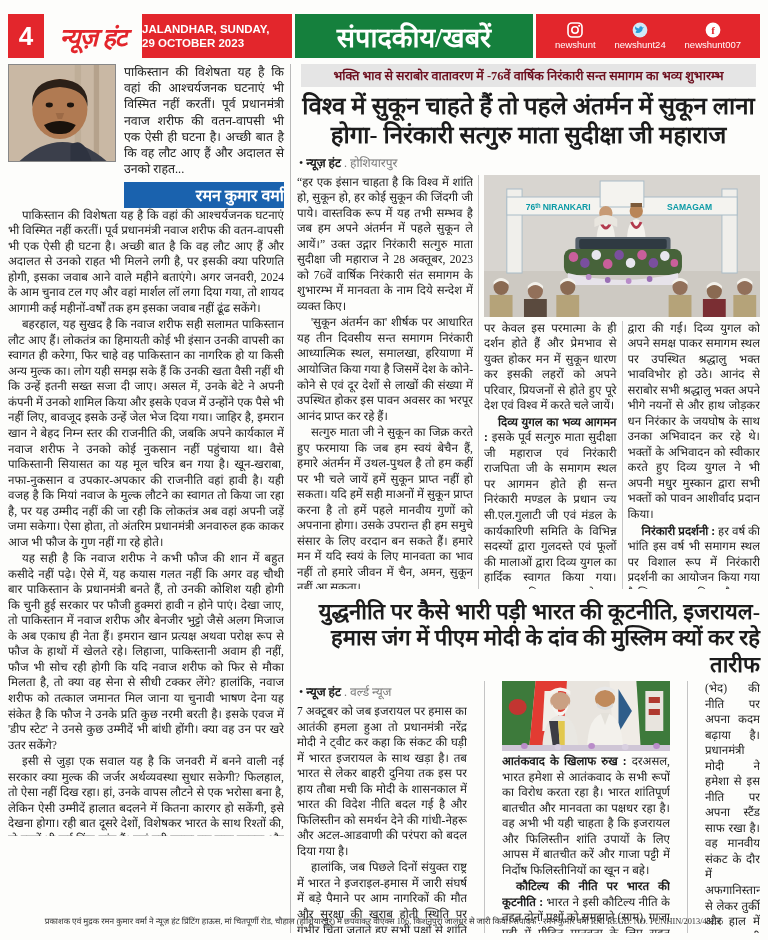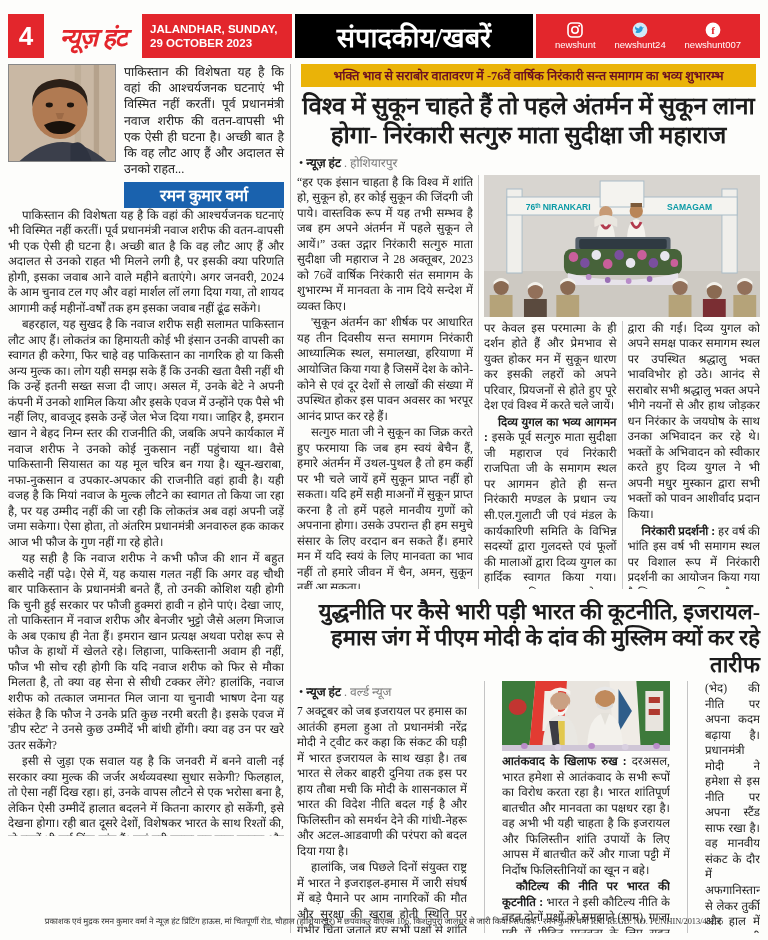--- a/index.html
+++ b/index.html
@@ -7,50 +7,50 @@
         font-family:"Liberation Serif", serif;color:#1c1c1c;overflow:hidden;
         box-shadow:0 0 4px rgba(0,0,0,.3);}
   
   .masthead{display:flex;align-items:stretch;gap:3px;margin:14px 8px 6px 8px;height:44px;}
   .pageno{width:36px;background:#e3262c;color:#fff;font-family:"Liberation Sans",sans-serif;
           font-weight:bold;font-size:26px;display:flex;align-items:center;justify-content:center;}
   .logo{width:92px;display:flex;align-items:center;justify-content:center;color:#e3262c;
         font-weight:bold;font-size:25px;font-style:italic;letter-spacing:-1px;}
   .datebox{width:150px;background:#e3262c;color:#fff;font-family:"Liberation Sans",sans-serif;
            font-weight:bold;font-size:11.5px;line-height:1.25;display:flex;flex-direction:column;
-           justify-content:center;padding-left:8px;box-sizing:border-box;}
-  .sectionbox{flex:1;background:#000000;color:#fff;font-weight:bold;font-size:27px;
+           justify-content:center;box-sizing:border-box;}
+  .sectionbox{flex:1;background:#15803d;color:#fff;font-weight:bold;font-size:27px;
            display:flex;align-items:center;justify-content:center;}
   .socialbox{width:224px;background:#e3262c;color:#fff;display:flex;align-items:center;
            justify-content:space-evenly;font-family:"Liberation Sans",sans-serif;}
   .social{display:flex;flex-direction:column;align-items:center;gap:1px;cursor:pointer;}
   .social span.handle{font-size:9.5px;}
   .sicon{width:16px;height:16px;display:block;}
   
   .content{display:flex;gap:6px;padding:0 8px;align-items:stretch;}
   .vdiv{width:1px;background:#b9b9b9;}
   .vdiv2{width:1px;background:#c4c4c4;margin:0 5px;}
   
   .edit-col{width:276px;flex:none;}
   .ed-head{font-size:23px;line-height:1.18;font-weight:bold;text-align:center;margin:2px 0 8px 0;}
   .ed-top{display:flex;gap:8px;}
   .ed-photo{width:106px;height:96px;flex:none;border:1px solid #888;background:#c7b6a2;}
   .ed-photo svg{display:block;width:100%;height:100%;}
   .ed-right{flex:1;display:flex;flex-direction:column;}
   .ed-intro{margin:0;font-size:12.3px;line-height:1.32;text-align:justify;flex:1;}
-  .ed-namebar{background:#1a62ae;color:#fff;font-weight:bold;font-size:16px;text-align:center;
+  .ed-namebar{background:#1a62ae;color:#fff;font-weight:bold;font-size:16px;text-align:right;
               padding:2px 0;margin-top:4px;}
   .ed-title{text-align:right;font-size:12px;padding:3px 26px 6px 0;}
   .ed-body{height:628px;overflow:hidden;}
   .para{margin:0 0 1px 0;font-size:11.6px;line-height:1.34;text-align:justify;text-indent:14px;}
   .para.ni{text-indent:0;}
   .plead{font-weight:bold;}
   
   .main-col{flex:1;min-width:0;}
-  .kicker{background:#eab308;color:#6d1120;font-weight:bold;font-size:12.5px;text-align:center;
+  .kicker{background:#e5e5e5;color:#6d1120;font-weight:bold;font-size:12.5px;text-align:center;
           padding:3px 20px;margin:0 4px;}
   .m-head{font-size:24px;line-height:1.2;font-weight:bold;text-align:center;margin:5px 0 4px 0;}
   .byline{font-size:12px;margin:2px 0 4px 2px;}
   .byline .bsrc{font-weight:bold;}
   .byline .bloc{color:#777;}
   .m-body{display:flex;height:414px;overflow:hidden;}
   .m-c1{width:176px;flex:none;overflow:hidden;}
   .m-right{flex:1;min-width:0;display:flex;flex-direction:column;}
   .m-photo{width:100%;height:142px;flex:none;}
   .m-photo svg{display:block;width:100%;height:100%;}

